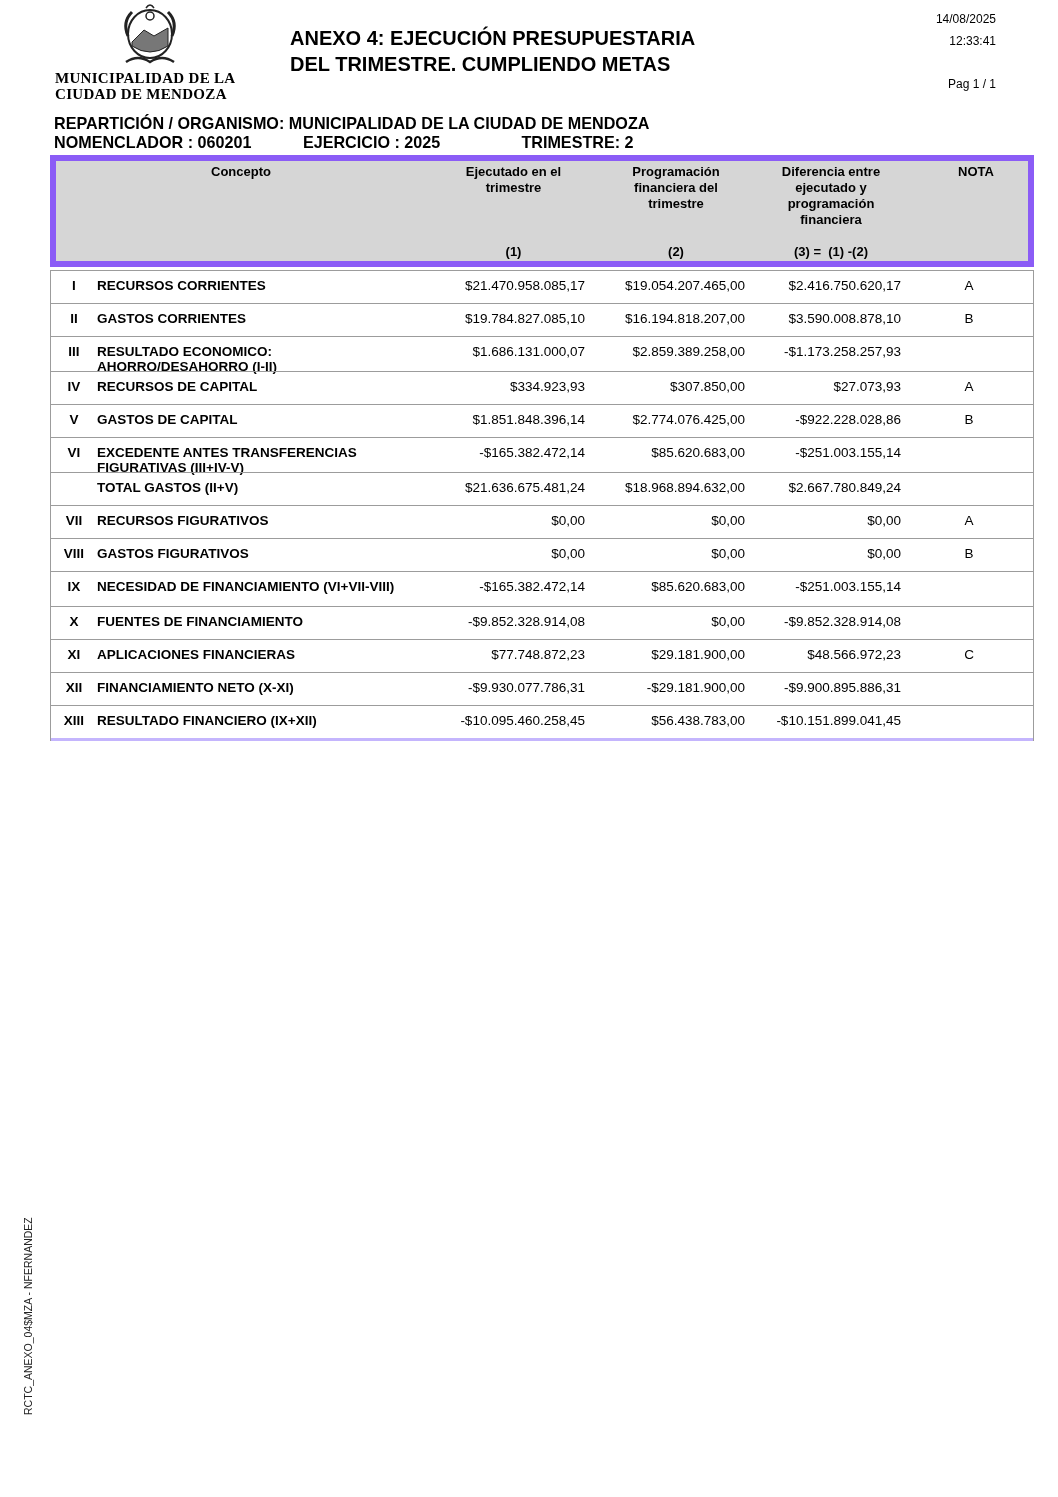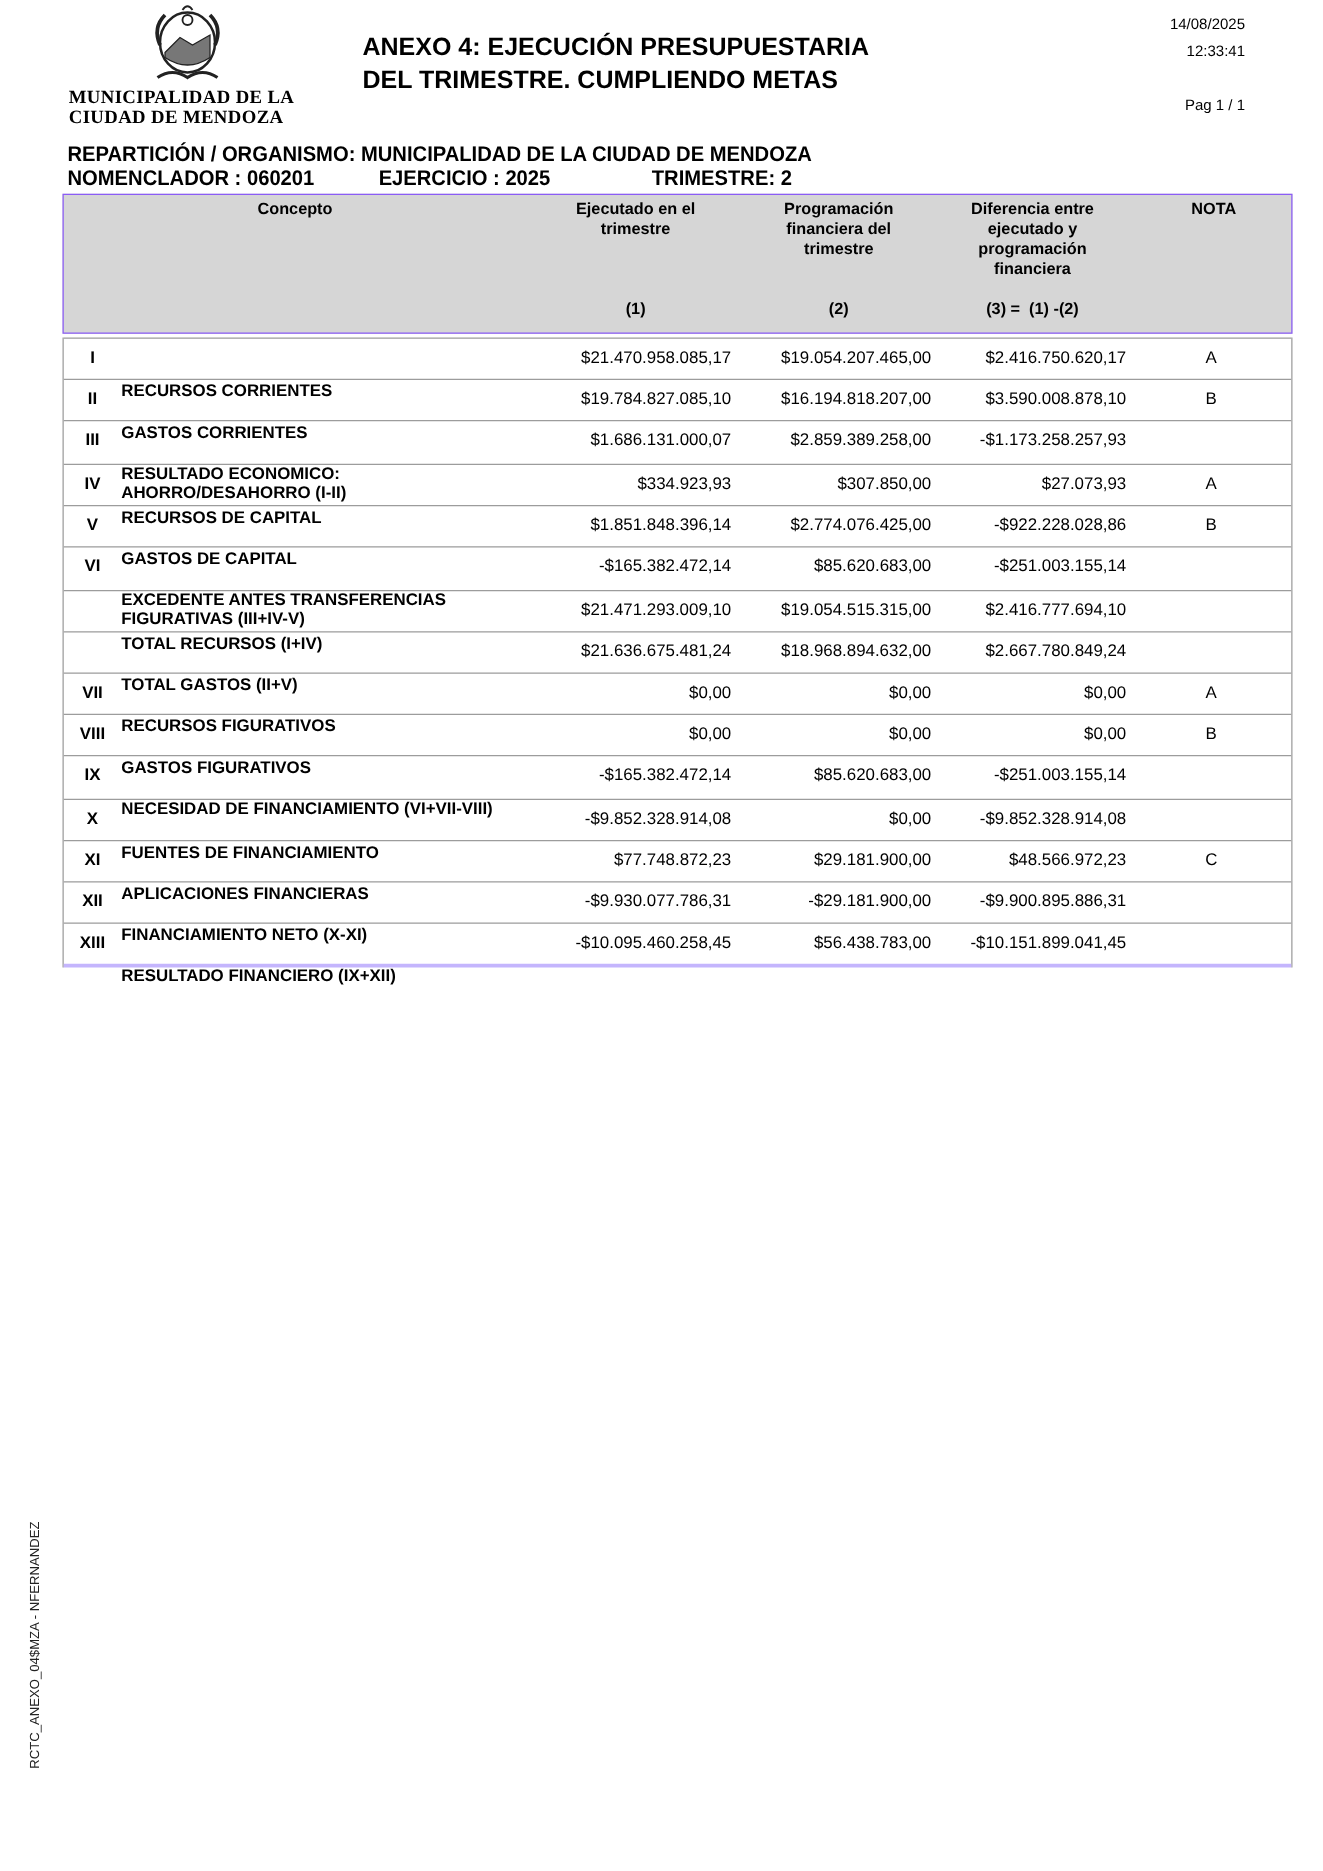--- a/index.html
+++ b/index.html
@@ -8,28 +8,28 @@
   .logo { position:absolute; left:55px; top:2px; width:190px; height:102px; }
   .logo svg { display:block; margin:0 auto; }
   .logo .lname { font-family:"Liberation Serif", serif; font-weight:bold; font-size:15px; line-height:16px; letter-spacing:0.3px; }
   .title { position:absolute; left:290px; top:25px; width:470px; text-align:left;
            font-weight:bold; font-size:20px; line-height:26px; }
   .meta { position:absolute; right:62px; top:8px; text-align:right; font-size:12px; line-height:22px; }
   .meta .pag { margin-top:21px; display:block; }
   .org { position:absolute; left:54px; top:114px; font-weight:bold; font-size:17px; line-height:19px; transform:scaleX(0.95); transform-origin:left; white-space:nowrap; }
   .org .row2 span { display:inline-block; }
   .hdr { position:absolute; left:50px; top:155px; width:984px; height:112px; background:#d6d6d6;
-         border:1px solid #8b5cf6; box-sizing:border-box; font-weight:bold; font-size:13px; line-height:16px; }
+         border:6px solid #8b5cf6; box-sizing:border-box; font-weight:bold; font-size:13px; line-height:16px; }
   .hdr div { position:absolute; text-align:center; }
   .tbl { position:absolute; left:50px; top:270px; width:984px; border-left:1px solid #9c9c9c; border-right:1px solid #9c9c9c; box-sizing:border-box; }
   .row { position:relative; height:32px; border-top:1px solid #9c9c9c; font-size:13.5px; line-height:15px; }
   .row.tall { height:34px; }
   .row:last-child { border-bottom:3px solid #c4b5fd; }
   .row .num { position:absolute; left:0; width:46px; top:7px; text-align:center; font-weight:bold; }
-  .row .con { position:absolute; left:46px; width:300px; top:7px; font-weight:bold;margin-top:27px; }
+  .row .con { position:absolute; left:46px; width:300px; top:7px; font-weight:bold; }
   .row .v1 { position:absolute; right:448px; top:7px; text-align:right; }
   .row .v2 { position:absolute; right:288px; top:7px; text-align:right; }
   .row .v3 { position:absolute; right:132px; top:7px; text-align:right; }
   .row .nota { position:absolute; left:898px; width:40px; top:7px; text-align:center; }
   .side { position:absolute; left:22px; top:1415px; transform-origin:left top; transform:rotate(-90deg);
           font-size:10.5px; white-space:nowrap; color:#222; }
 </style>
 </head>
 <body>
 
@@ -119,28 +119,20 @@
     <div class="row tall">
       <div class="num">VI</div>
       <div class="con">EXCEDENTE ANTES TRANSFERENCIAS FIGURATIVAS (III+IV-V)</div>
       <div class="v1">-$165.382.472,14</div>
       <div class="v2">$85.620.683,00</div>
       <div class="v3">-$251.003.155,14</div>
       <div class="nota"></div>
     </div>
     <div class="row">
       <div class="num"></div>
-      <div class="con">TOTAL RECURSOS (I+IV)</div>
-      <div class="v1">$21.471.293.009,10</div>
-      <div class="v2">$19.054.515.315,00</div>
-      <div class="v3">$2.416.777.694,10</div>
-      <div class="nota"></div>
-    </div>
-    <div class="row">
-      <div class="num"></div>
       <div class="con">TOTAL GASTOS (II+V)</div>
       <div class="v1">$21.636.675.481,24</div>
       <div class="v2">$18.968.894.632,00</div>
       <div class="v3">$2.667.780.849,24</div>
       <div class="nota"></div>
     </div>
     <div class="row">
       <div class="num">VII</div>
       <div class="con">RECURSOS FIGURATIVOS</div>
       <div class="v1">$0,00</div>

